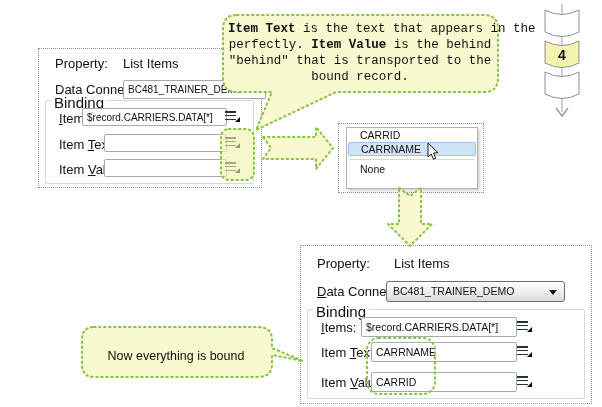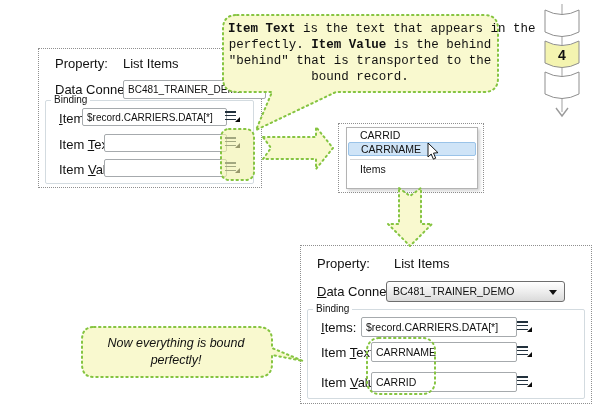--- a/index.html
+++ b/index.html
@@ -5,21 +5,21 @@
   html,body{margin:0;padding:0;background:#fff;}
   .stage{position:relative;width:602px;height:407px;background:#fff;overflow:hidden;
          font-family:"Liberation Sans","DejaVu Sans",sans-serif;color:#111;}
   .panel{position:absolute;border:1px dotted #8f8f8f;background:#fff;}
   .lbl{position:absolute;font-size:13px;white-space:nowrap;padding-left:8px;}
   .u{text-decoration:underline;}
   .field{position:absolute;background:#fff;border:1px solid #a6aaad;border-radius:2px;
          font-size:10px;line-height:17px;padding:0 2px 0 4px;white-space:nowrap;overflow:hidden;}
   .p2 .field{font-size:10.5px;line-height:18px;}
   .group{position:absolute;border:1px solid #d3dbe0;border-radius:2px;}
-  .legend{position:absolute;background:#fff;padding:0 3px;font-size:10px;}
+  .legend{position:absolute;background:#fff;padding:0 3px;font-size:15px;}
   .bicon{position:absolute;width:16px;height:12px;}
   .bicon::before{content:"";position:absolute;left:1px;top:1px;width:11px;height:10px;
     background:repeating-linear-gradient(to bottom,#22313d 0 1.6px,transparent 1.6px 3.8px);}
   .bicon::after{content:"";position:absolute;right:0;bottom:0;width:0;height:0;
     border-left:5px solid transparent;border-bottom:5px solid #0a0a0a;}
   .ddown{position:absolute;border:1px solid #6e6e6e;border-radius:3px;
     background:linear-gradient(#ffffff,#ececec 55%,#dadada);
     font-size:10.5px;line-height:19px;padding-left:6px;white-space:nowrap;}
   .ddown::after{content:"";position:absolute;right:7px;top:8px;width:0;height:0;
     border-left:4px solid transparent;border-right:4px solid transparent;border-top:5px solid #111;}
@@ -66,21 +66,21 @@
     <span class="lbl" style="left:12px;top:113px"><span>Item </span><span class="u">V</span><span>alue:</span></span>
     <div class="field" style="left:65px;top:110px;width:115px;height:16px;"></div>
     <span class="bicon" style="left:185px;top:112px"></span>
   </div>
 
   <div class="menu-outer">
     <div class="menu">
       <div class="mi">CARRID</div>
       <div class="mi sel">CARRNAME</div>
       <div class="sep"></div>
-      <div class="mi">Items</div>
+      <div class="mi">None</div>
     </div>
   </div>
 
   <div class="panel p2" style="left:300px;top:245px;width:290px;height:157px;">
     <span class="lbl" style="left:8px;top:10px">Property:</span>
     <span class="lbl" style="left:85px;top:10px">List Items</span>
 
     <span class="lbl" style="left:8px;top:38px"><span class="u">D</span><span>ata Connection:</span></span>
     <div class="ddown" style="left:85px;top:35px;width:171px;height:19px;">BC481_TRAINER_DEMO</div>
 
@@ -125,19 +125,18 @@
 
     <path d="M428,143 l0,14 l3.2,-3 l2.2,5.2 l2.3,-1 l-2.2,-5.1 l4.5,-0.4 Z" fill="#ffffff" stroke="#000000" stroke-width="0.9"></path>
   </svg>
 
   <div class="bubble-text" style="left:228px;top:21px;width:264px;font-family:Liberation Mono, monospace;">
     <div><b>Item Text</b><span> is the text that appears in the</span></div>
     <div><span>perfectly. </span><b>Item Value</b><span> is the behind</span></div>
     <div><span>"behind" that is transported to the</span></div>
     <div><span>bound record.</span></div>
   </div>
-  <div class="bubble-text" style="left:86px;top:335px;width:180px;line-height:17px;font-style:italic;">
+  <div class="bubble-text" style="left:86px;top:348px;width:180px;line-height:17px;">
     <div>Now everything is bound</div>
-    <div>perfectly!</div>
   </div>
   <div class="stepnum">4</div>
 
 </div>
 
 </body></html>

